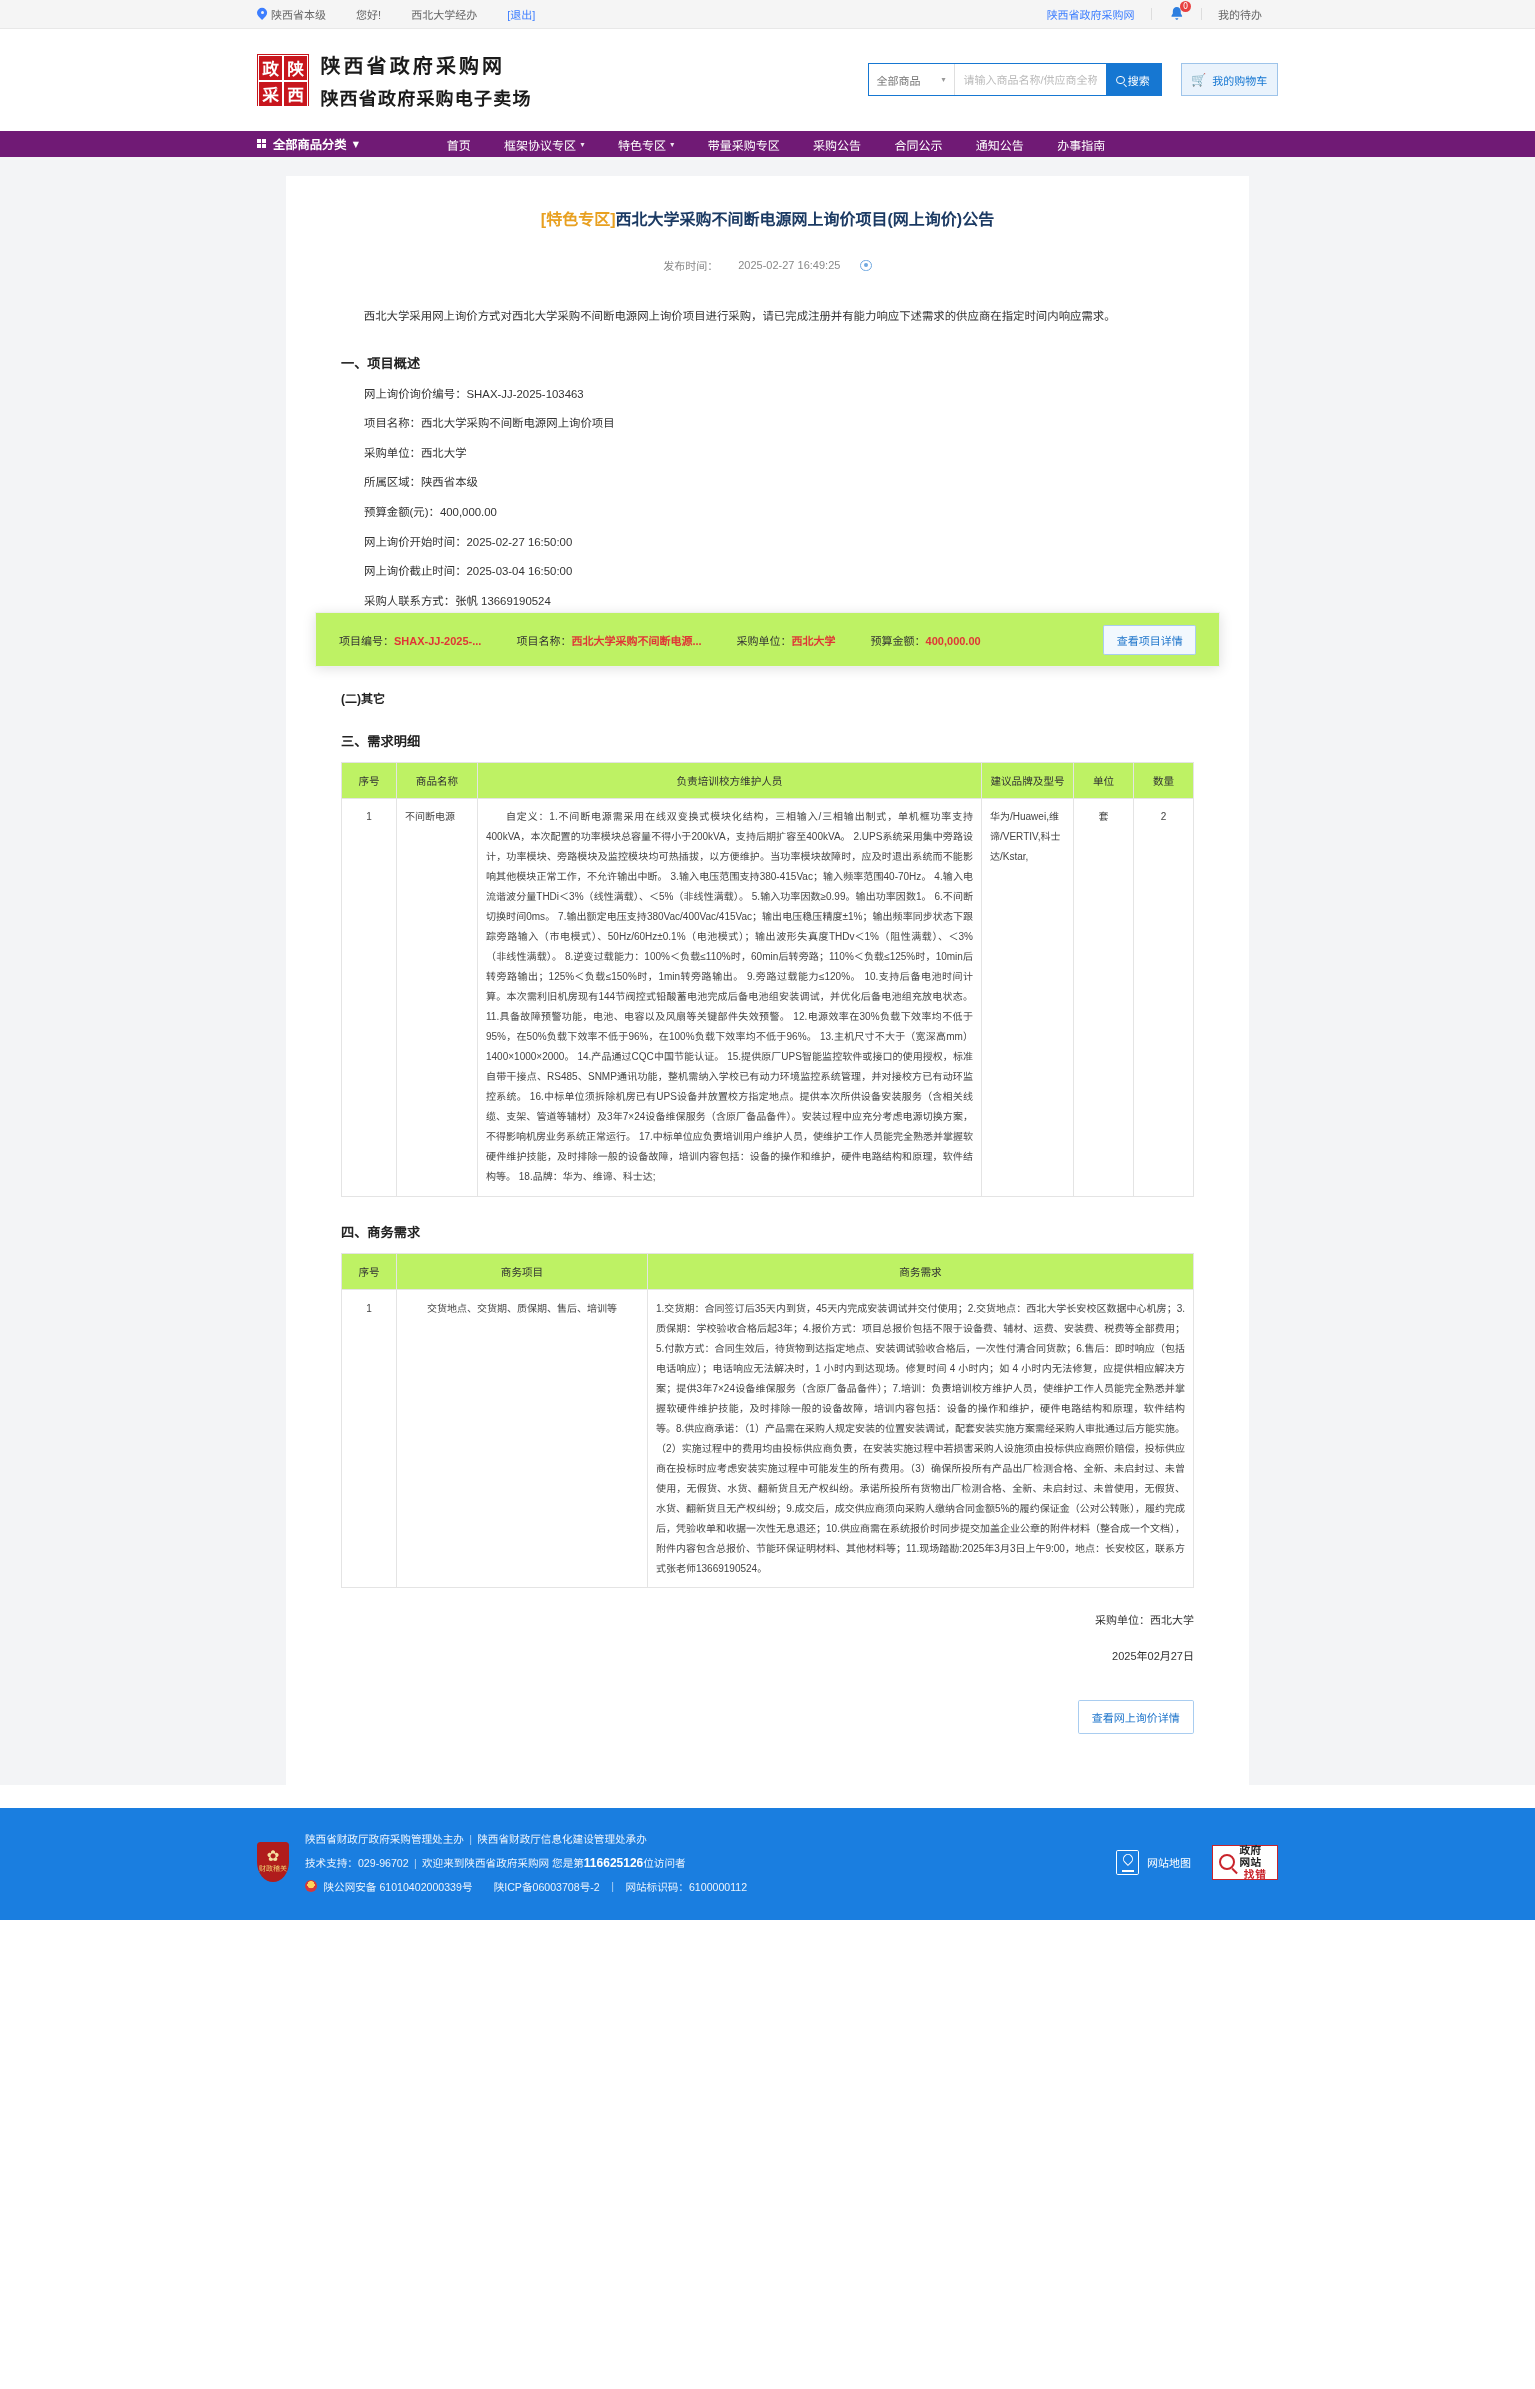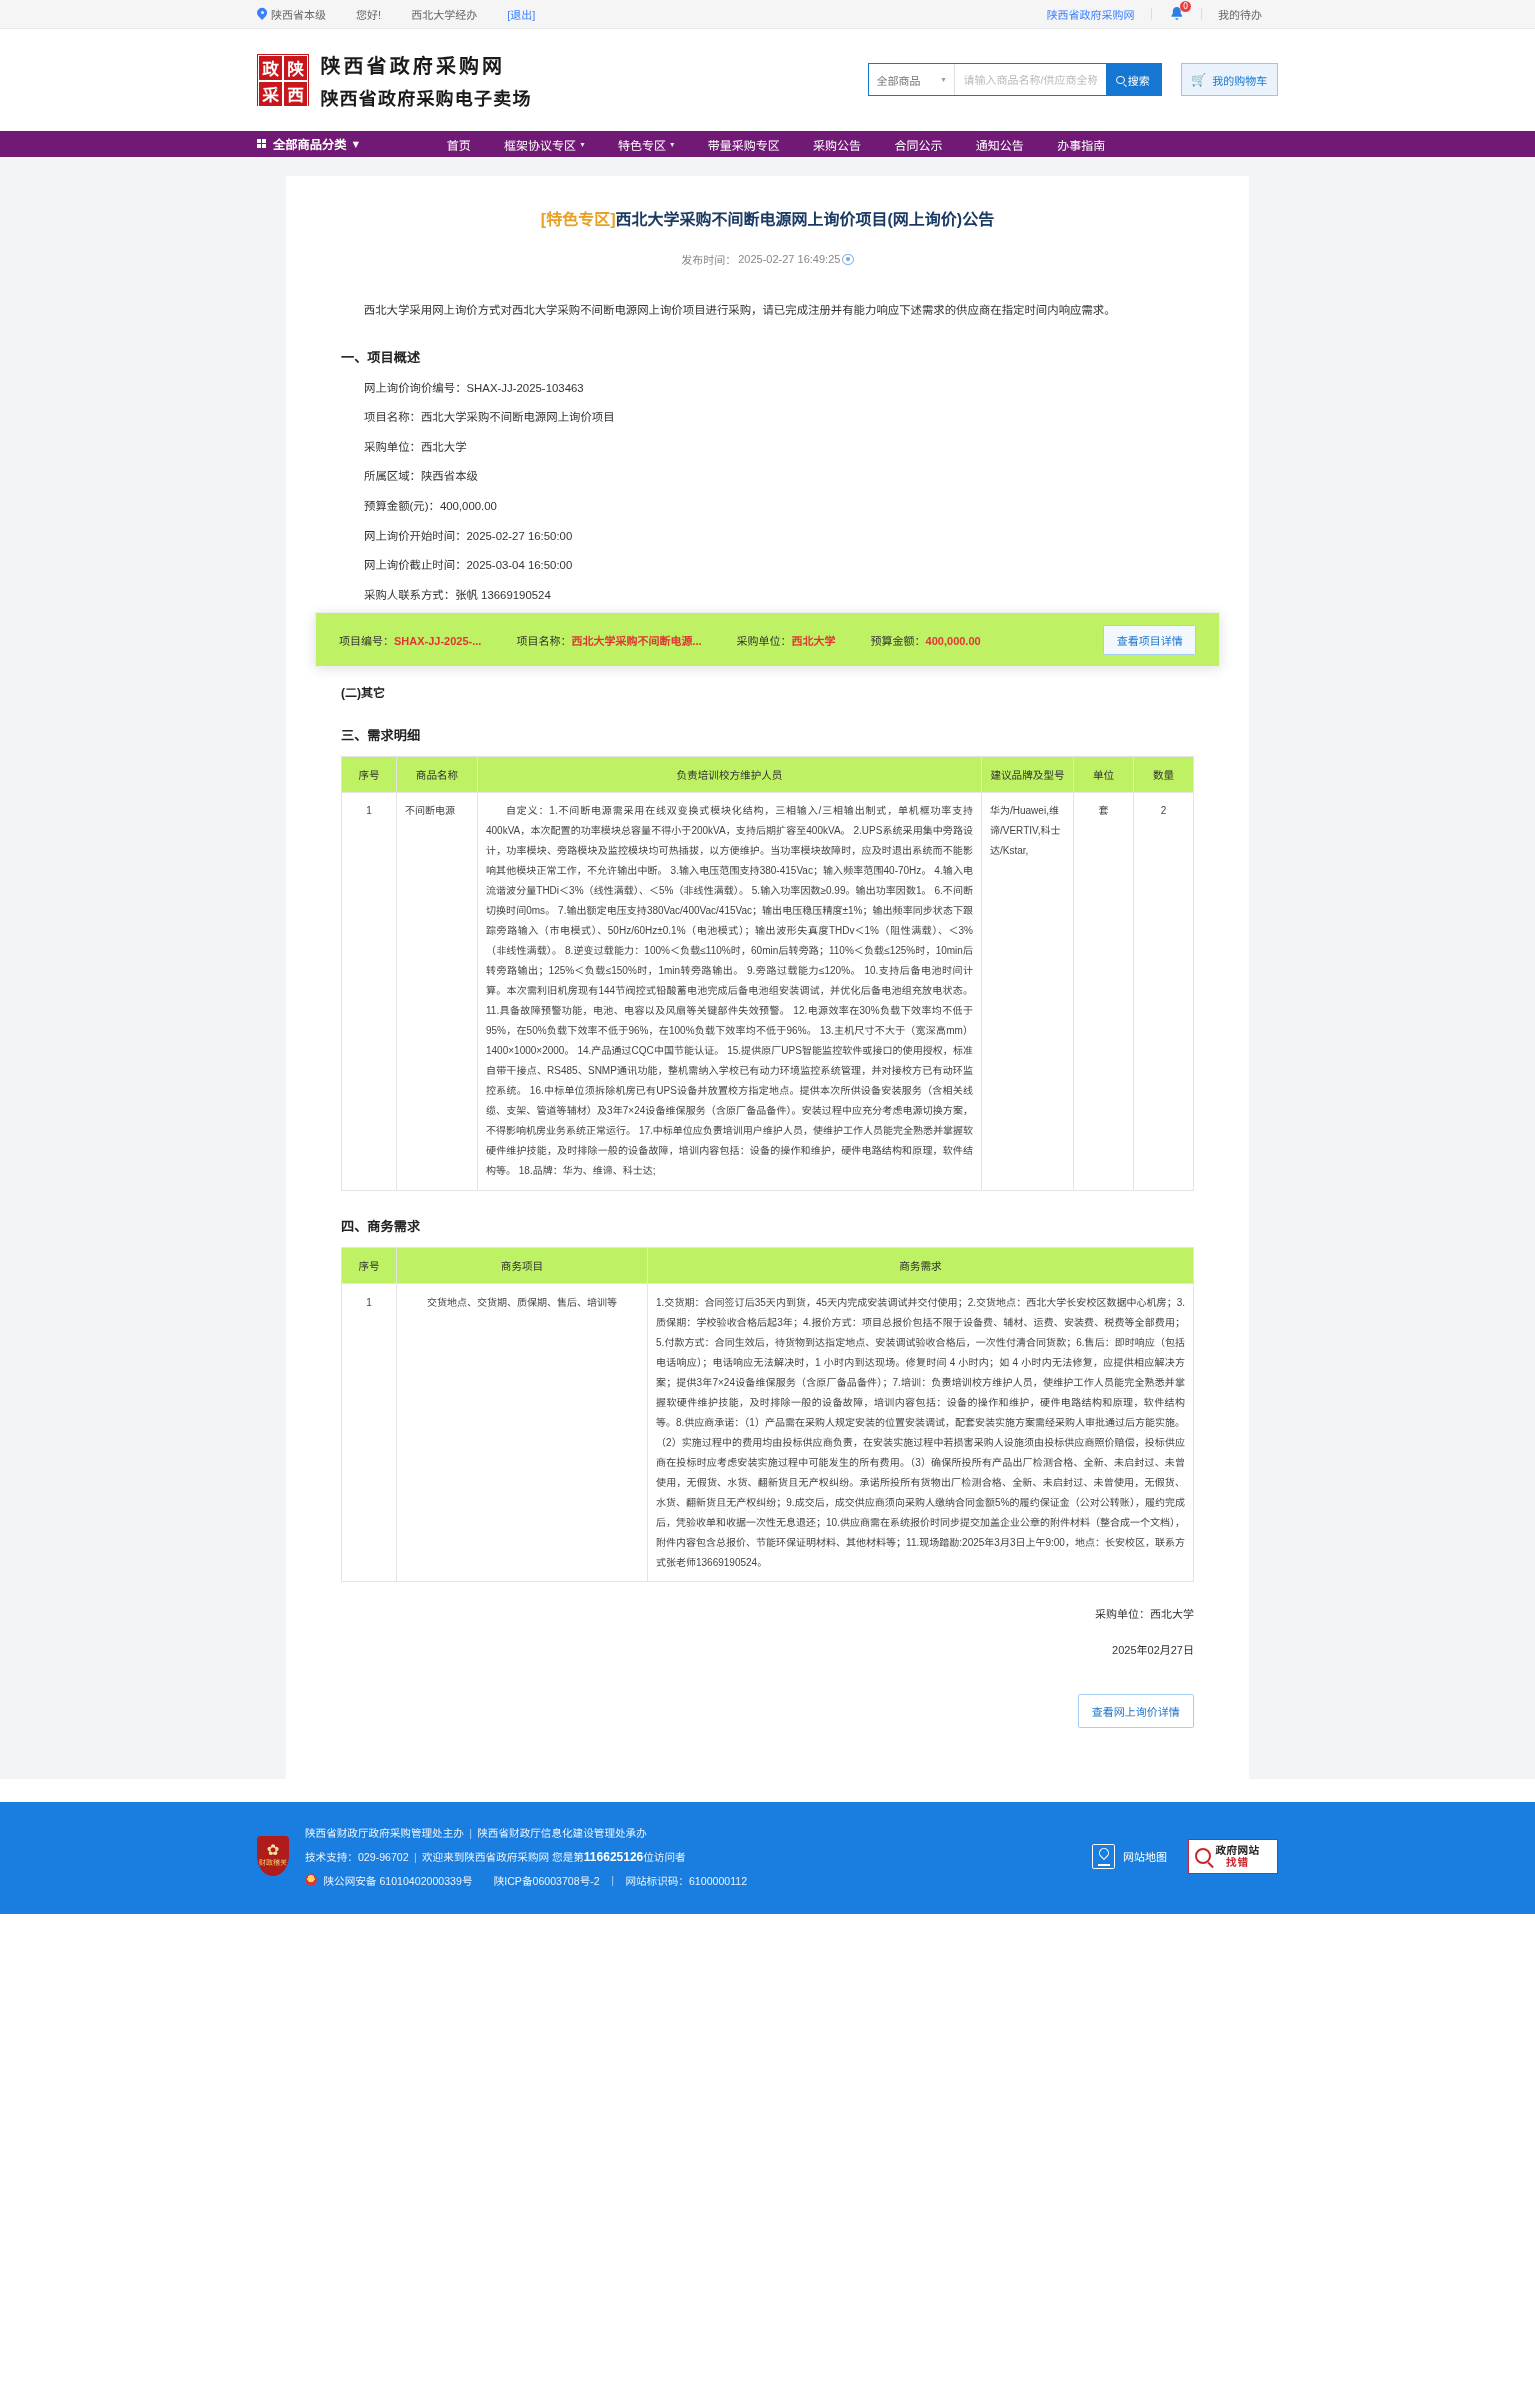--- a/index.html
+++ b/index.html
@@ -152,21 +152,21 @@
     padding: 32px 55px 51px;
     position: relative;
   }
   .notice-title {
     text-align: center; font-size: 16px; font-weight: bold;
     color: #1b3a63; line-height: 1.5;
   }
   .notice-title .region { color: #e8a020; }
   .notice-meta {
     text-align: center; font-size: 11px; color: #888;
-    margin-top: 19px; display: flex; align-items: center; justify-content: center; gap: 2px;
+    margin-top: 25px; display: flex; align-items: center; justify-content: center; gap: 20px;
   }
   .eye-icon {
     width: 11.4px; height: 11.4px; border-radius: 50%;
     border: 1.2px solid #6fa8e0; position: relative; display: inline-block;
   }
   .eye-icon::after {
     content: ""; position: absolute; left: 2.8px; top: 2.8px;
     width: 3.9px; height: 3.9px; border-radius: 50%; background: #6fa8e0;
   }
 
@@ -269,21 +269,21 @@
   }
   .map-ico::before {
     content:""; position:absolute; left: 6.2px; top: 3.5px;
     width: 8px; height: 8px; border: 1.6px solid #fff; border-radius: 50% 50% 50% 0;
     transform: rotate(-45deg);
   }
   .map-ico::after {
     content:""; position:absolute; left: 5.3px; bottom: 1.8px; width: 11.4px; height: 1.6px; background:#fff;
   }
   .gov-check {
-    width: 90px; height: 35px; background: #fff; border: 1.8px solid #c9232b;
+    width: 66px; height: 35px; background: #fff; border: 1.8px solid #c9232b;
     display: flex; align-items: center; gap: 4.4px; padding: 0 6.2px; cursor: pointer;
   }
   .gov-check .lens {
     width: 16px; height: 16px; border: 2.1px solid #c9232b; border-radius: 50%;
     position: relative; flex: none;
   }
   .gov-check .lens::after {
     content:""; position: absolute; right:-4.4px; bottom:-3.5px; width: 7px; height: 2.3px;
     background:#c9232b; transform: rotate(45deg);
   }

